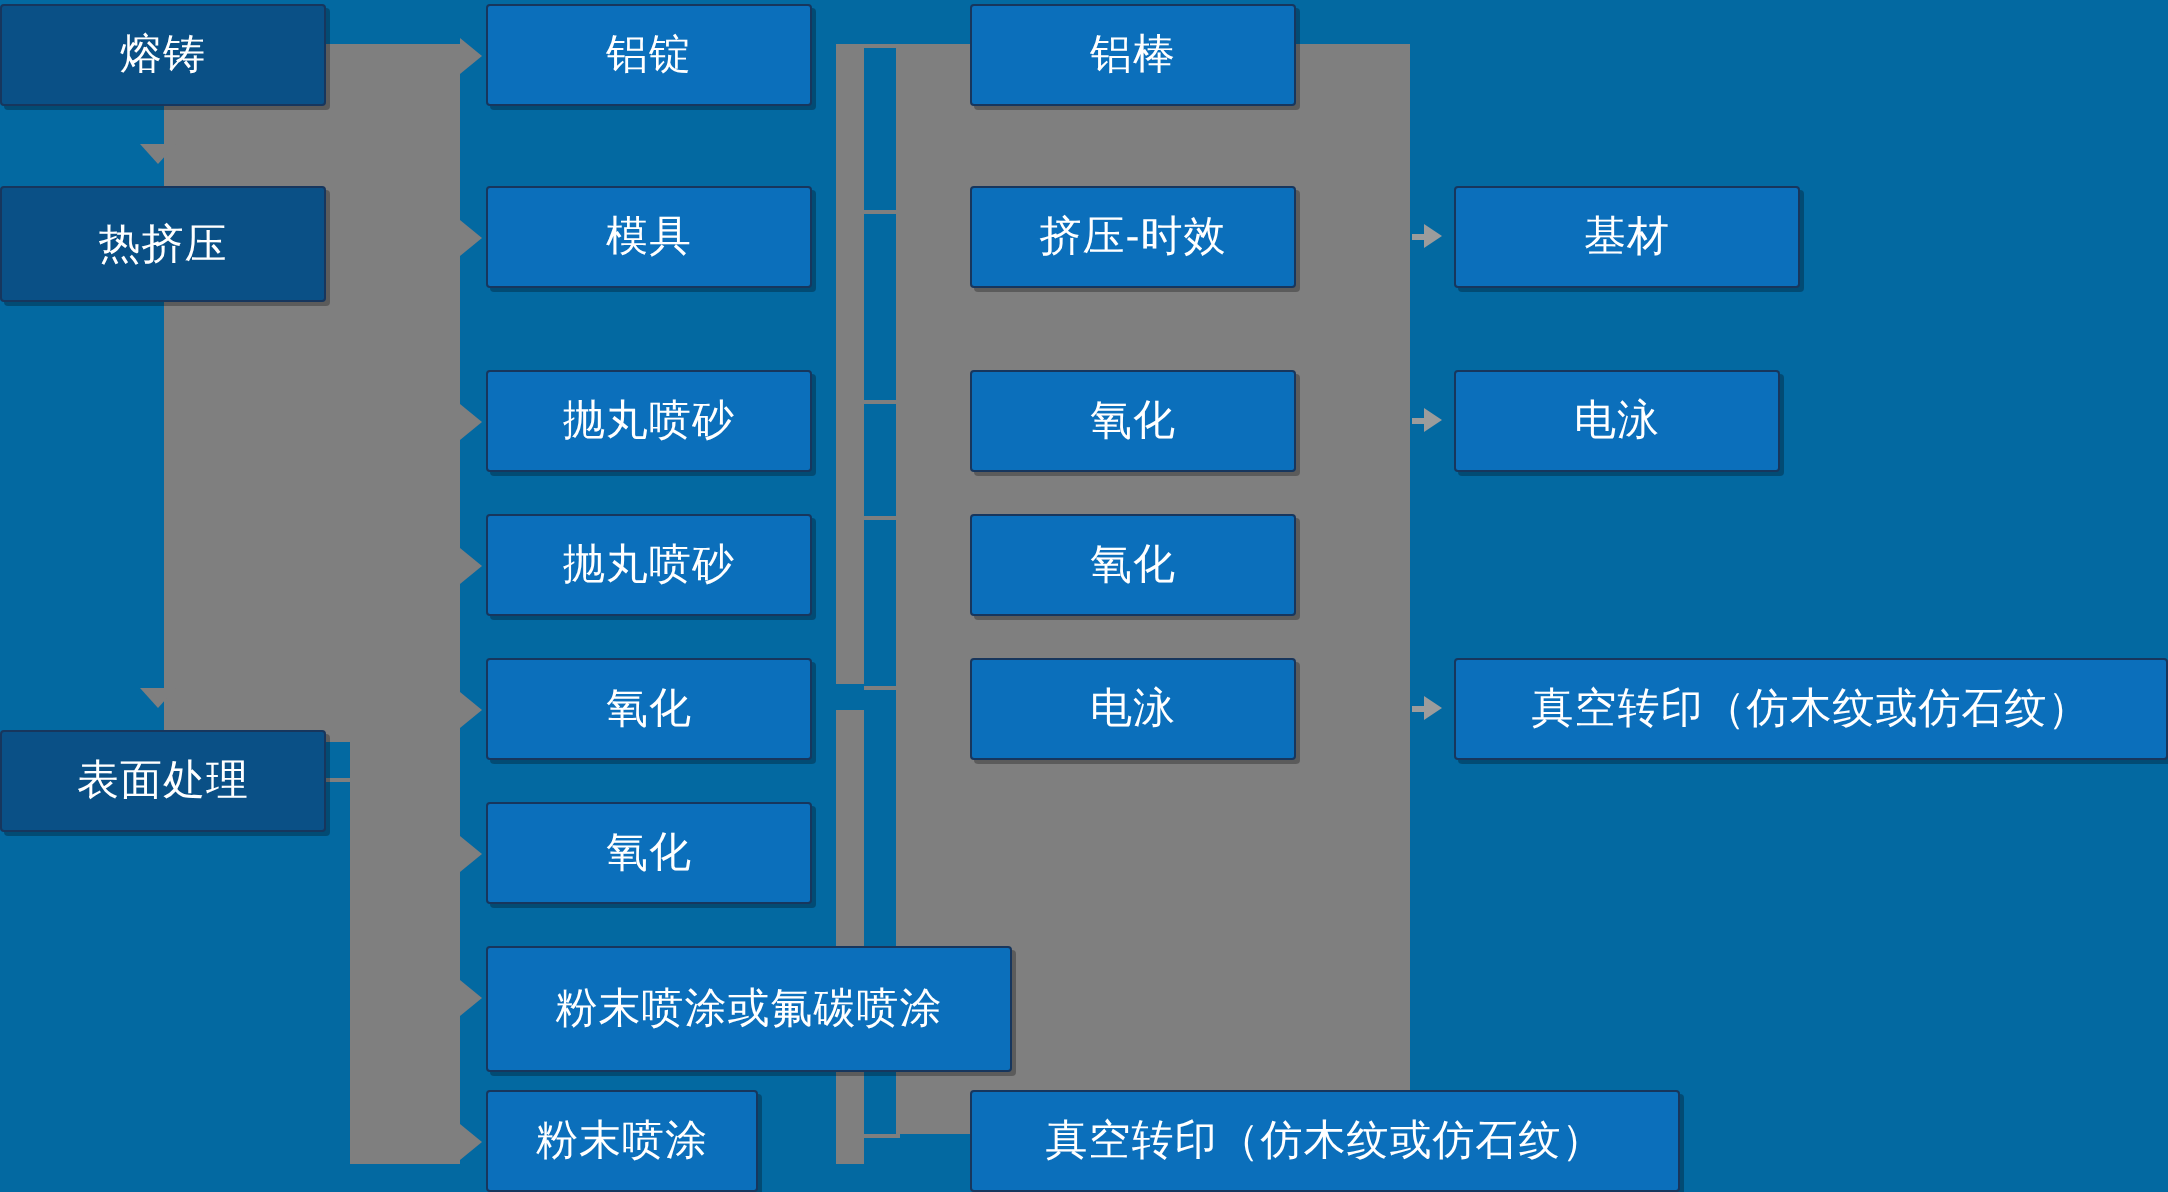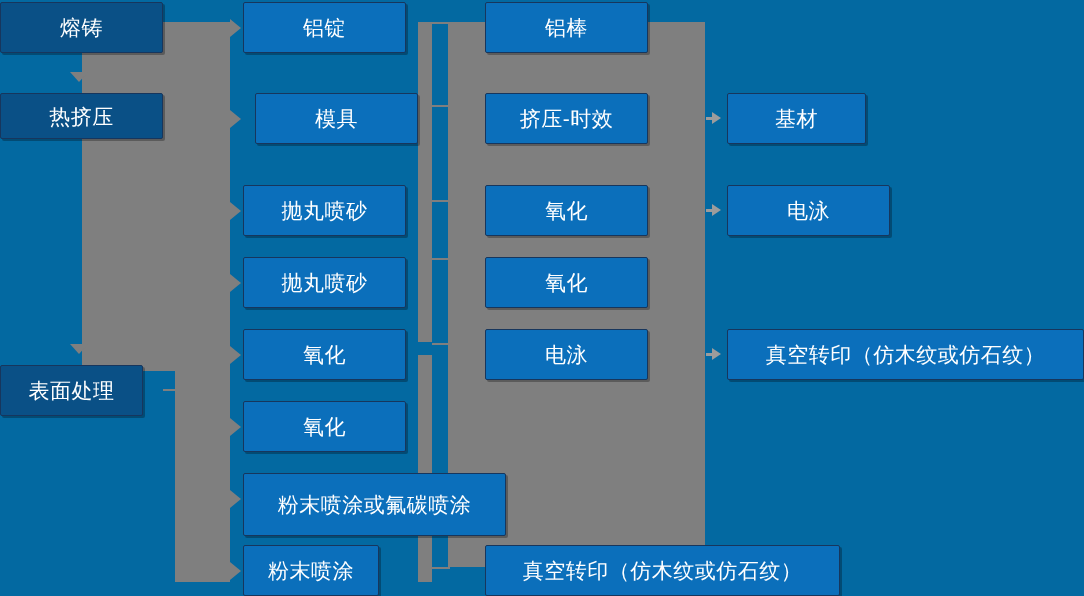--- a/index.html
+++ b/index.html
@@ -126,30 +126,30 @@
   <div class="small-arrow-stem" style="left:706px; top:209px; width:10px;"></div>
   <div class="small-arrow-right" style="left:712px; top:204px;"></div>
 
   <div class="small-arrow-stem" style="left:706px; top:353px; width:10px;"></div>
   <div class="small-arrow-right" style="left:712px; top:348px;"></div>
 
   <div id="nodes">
       <div class="node dark" style="left: 0px; top: 2px; width: 163px; height: 51px;">
         <span class="label">熔铸</span>
       </div>
-      <div class="node dark" style="left: 0px; top: 93px; width: 163px; height: 46px;">
+      <div class="node dark" style="left: 0px; top: 93px; width: 163px; height: 58px;">
         <span class="label">热挤压</span>
       </div>
-      <div class="node dark" style="left: 0px; top: 365px; width: 143px; height: 51px;">
+      <div class="node dark" style="left: 0px; top: 365px; width: 163px; height: 51px;">
         <span class="label">表面处理</span>
       </div>
       <div class="node bright" style="left: 243px; top: 2px; width: 163px; height: 51px;">
         <span class="label">铝锭</span>
       </div>
-      <div class="node bright" style="left: 255px; top: 93px; width: 163px; height: 51px; text-align: center;">
+      <div class="node bright" style="left: 243px; top: 93px; width: 163px; height: 51px; text-align: center;">
         <span class="label">模具</span>
       </div>
       <div class="node bright" style="left: 243px; top: 185px; width: 163px; height: 51px;">
         <span class="label">抛丸喷砂</span>
       </div>
       <div class="node bright" style="left: 243px; top: 257px; width: 163px; height: 51px;">
         <span class="label">抛丸喷砂</span>
       </div>
       <div class="node bright" style="left: 243px; top: 329px; width: 163px; height: 51px;">
         <span class="label">氧化</span>
@@ -174,21 +174,21 @@
       </div>
       <div class="node bright" style="left: 485px; top: 257px; width: 163px; height: 51px;">
         <span class="label">氧化</span>
       </div>
       <div class="node bright" style="left: 485px; top: 329px; width: 163px; height: 51px;">
         <span class="label">电泳</span>
       </div>
       <div class="node bright" style="left: 485px; top: 545px; width: 355px; height: 51px;">
         <span class="label">真空转印（仿木纹或仿石纹）</span>
       </div>
-      <div class="node bright" style="left: 727px; top: 93px; width: 139px; height: 51px;">
+      <div class="node bright" style="left: 727px; top: 93px; width: 173px; height: 51px;">
         <span class="label">基材</span>
       </div>
       <div class="node bright" style="left: 727px; top: 185px; width: 163px; height: 51px;">
         <span class="label">电泳</span>
       </div>
       <div class="node bright" style="left: 727px; top: 329px; width: 357px; height: 51px;">
         <span class="label">真空转印（仿木纹或仿石纹）</span>
       </div>
     </div>
 </div>

